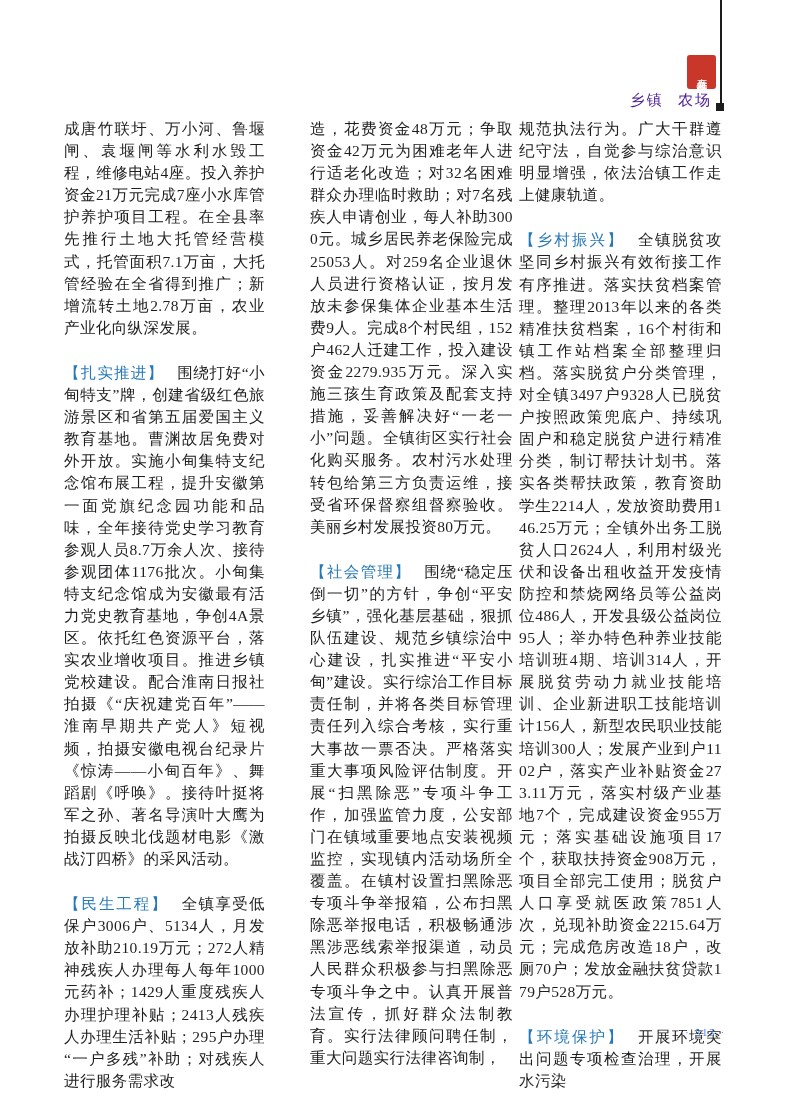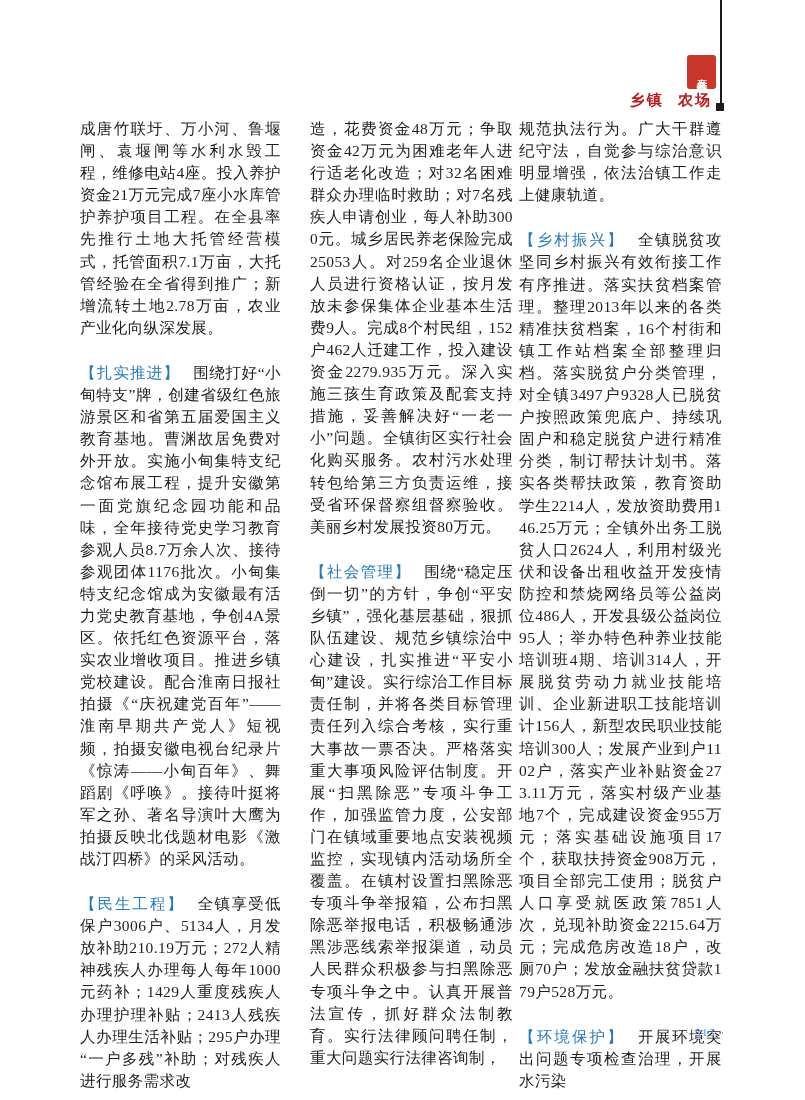--- a/index.html
+++ b/index.html
@@ -44,31 +44,31 @@
     line-height: 13px;
     letter-spacing: 1px;
     font-family: "DejaVu Serif", serif;
     user-select: none;
   }
   .running-head {
     position: absolute;
     top: 91px;
     right: 93px;
     font-family: "Liberation Sans", "DejaVu Sans", sans-serif;
-    font-weight: bold;
+    font-weight: normal;
     font-size: 15px;
     letter-spacing: 2px;
     word-spacing: 8px;
-    color: #b91c1c;
+    color: #4c1d95;
     white-space: nowrap;
   }
 
   
   .col { position: absolute; top: 118px; }
-  .col-1 { left: 80px;  width: 201px; }
+  .col-1 { left: 64px;  width: 201px; }
   .col-2 { left: 294px; width: 203px; margin-left: 16px; }
   .col-3 { left: 519px; width: 203px; }
 
   .para {
     margin: 0;
     font-size: 15.5px;
     line-height: 22.1px;
     letter-spacing: 0.4px;
     text-align: justify;
     text-justify: inter-character;

